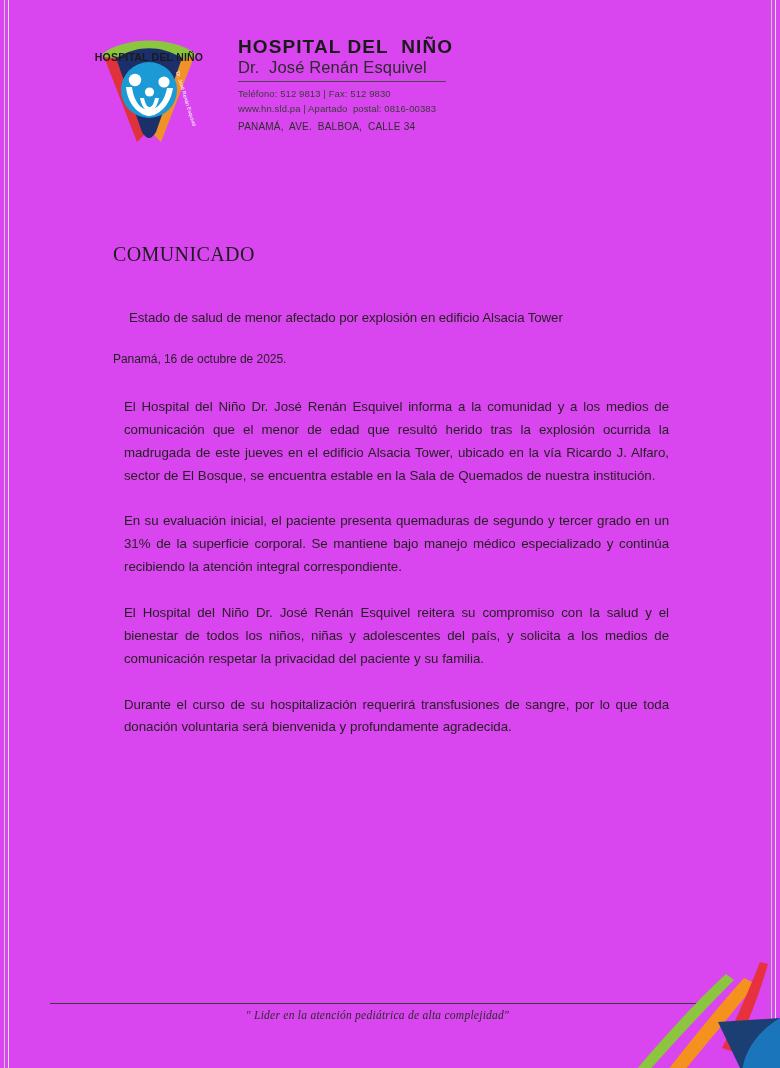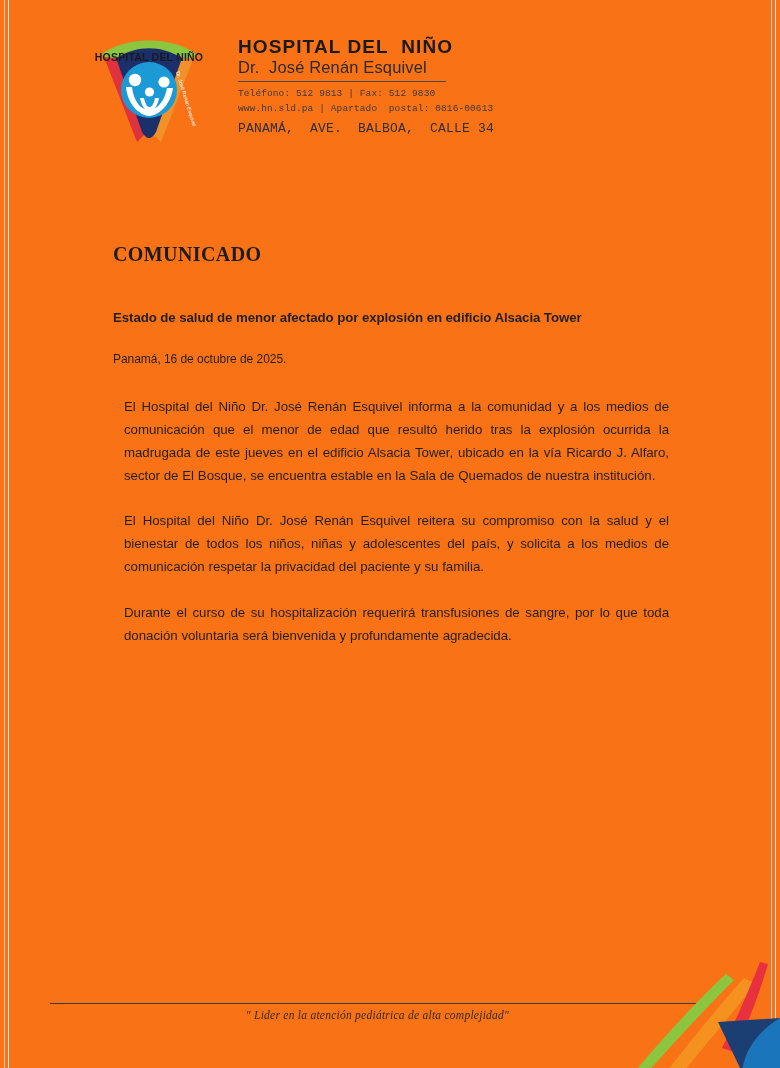--- a/index.html
+++ b/index.html
@@ -11,21 +11,21 @@
     width: 780px;
     height: 1068px;
     overflow: hidden;
     font-family: "Liberation Sans", sans-serif;
     -webkit-font-smoothing: antialiased;
   }
   #page {
     position: relative;
     width: 780px;
     height: 1068px;
-    background: #f97316;
+    background: #d946ef;
     overflow: hidden;
   }
   
   .scan-edge {
     position: absolute;
     top: 0;
     bottom: 0;
     width: 1px;
     background: #c9c9c9;
   }
@@ -78,55 +78,55 @@
     margin-top: 1px;
     white-space: pre;
   }
   .brand-rule {
     width: 208px;
     height: 1px;
     background: #4a4a4a;
     margin: 4px 0 5px 0;
   }
   .brand-line {
-    font-family: Liberation Mono, monospace;
+    font-family: Liberation Sans, sans-serif;
     font-size: 9.5px;
     color: #3a3a3a;
     line-height: 1.55;
     letter-spacing: 0.1px;
     white-space: pre;
   }
   .brand-line.addr {
-    font-size: 13px;
+    font-size: 10px;
     color: #2e2e2e;
     margin-top: 2px;
     letter-spacing: 0.2px;
   }
 
   
   #content {
     position: absolute;
     left: 113px;
     top: 243px;
     width: 556px;
   }
   .doc-title {
     font-family: "Liberation Serif", serif;
     font-size: 20px;
-    font-weight: bold;
+    font-weight: normal;
     color: #1c1c1c;
     letter-spacing: 0.4px;
     margin: 0 0 44px 0;
   }
   .doc-subtitle {
     font-family: "Liberation Sans", sans-serif;
     font-size: 13.3px;
-    font-weight: bold;
+    font-weight: normal;
     color: #231f20;
-    margin: 0 0 27px 0;
+    margin: 0 0 27px 16px;
     letter-spacing: -0.1px;
   }
   .doc-place {
     font-family: "Liberation Sans", sans-serif;
     font-size: 12px;
     color: #231f20;
     margin: 0 0 30px 0;
     letter-spacing: -0.05px;
   }
   .doc-para {
@@ -213,31 +213,32 @@
 
         <text font-family="Liberation Sans, sans-serif" font-size="5.2" fill="#ffffff" transform="translate(88,44) rotate(73)">Dr. José Renán Esquivel</text>
       </svg>
     </div>
 
     <div id="brand">
       <div class="brand-title">HOSPITAL DEL  NIÑO</div>
       <div class="brand-sub">Dr.  José Renán Esquivel</div>
       <div class="brand-rule"></div>
       <div class="brand-line">Teléfono: 512 9813 | Fax: 512 9830</div>
-      <div class="brand-line">www.hn.sld.pa | Apartado  postal: 0816-00613</div>
+      <div class="brand-line">www.hn.sld.pa | Apartado  postal: 0816-00383</div>
       <div class="brand-line addr">PANAMÁ,  AVE.  BALBOA,  CALLE 34</div>
     </div>
 
   </div>
 
   <div id="content">
     <h1 class="doc-title">COMUNICADO</h1>
     <div class="doc-subtitle">Estado de salud de menor afectado por explosión en edificio Alsacia Tower</div>
     <div class="doc-place">Panamá, 16 de octubre de 2025.</div>
     <p class="doc-para">El Hospital del Niño Dr. José Renán Esquivel informa a la comunidad y a los medios de comunicación que el menor de edad que resultó herido tras la explosión ocurrida la madrugada de este jueves en el edificio Alsacia Tower, ubicado en la vía Ricardo J. Alfaro, sector de El Bosque, se encuentra estable en la Sala de Quemados de nuestra institución.</p>
+    <p class="doc-para">En su evaluación inicial, el paciente presenta quemaduras de segundo y tercer grado en un 31% de la superficie corporal. Se mantiene bajo manejo médico especializado y continúa recibiendo la atención integral correspondiente.</p>
     <p class="doc-para">El Hospital del Niño Dr. José Renán Esquivel reitera su compromiso con la salud y el bienestar de todos los niños, niñas y adolescentes del país, y solicita a los medios de comunicación respetar la privacidad del paciente y su familia.</p>
     <p class="doc-para">Durante el curso de su hospitalización requerirá transfusiones de sangre, por lo que toda donación voluntaria será bienvenida y profundamente agradecida.</p>
   </div>
 
   <div id="footer">
     <div id="footer-rule"></div>
     <div id="footer-tagline">" Lider  en  la  atención pediátrica de  alta complejidad"</div>
   </div>
 
   <svg id="corner-art" viewBox="0 0 150 150">

